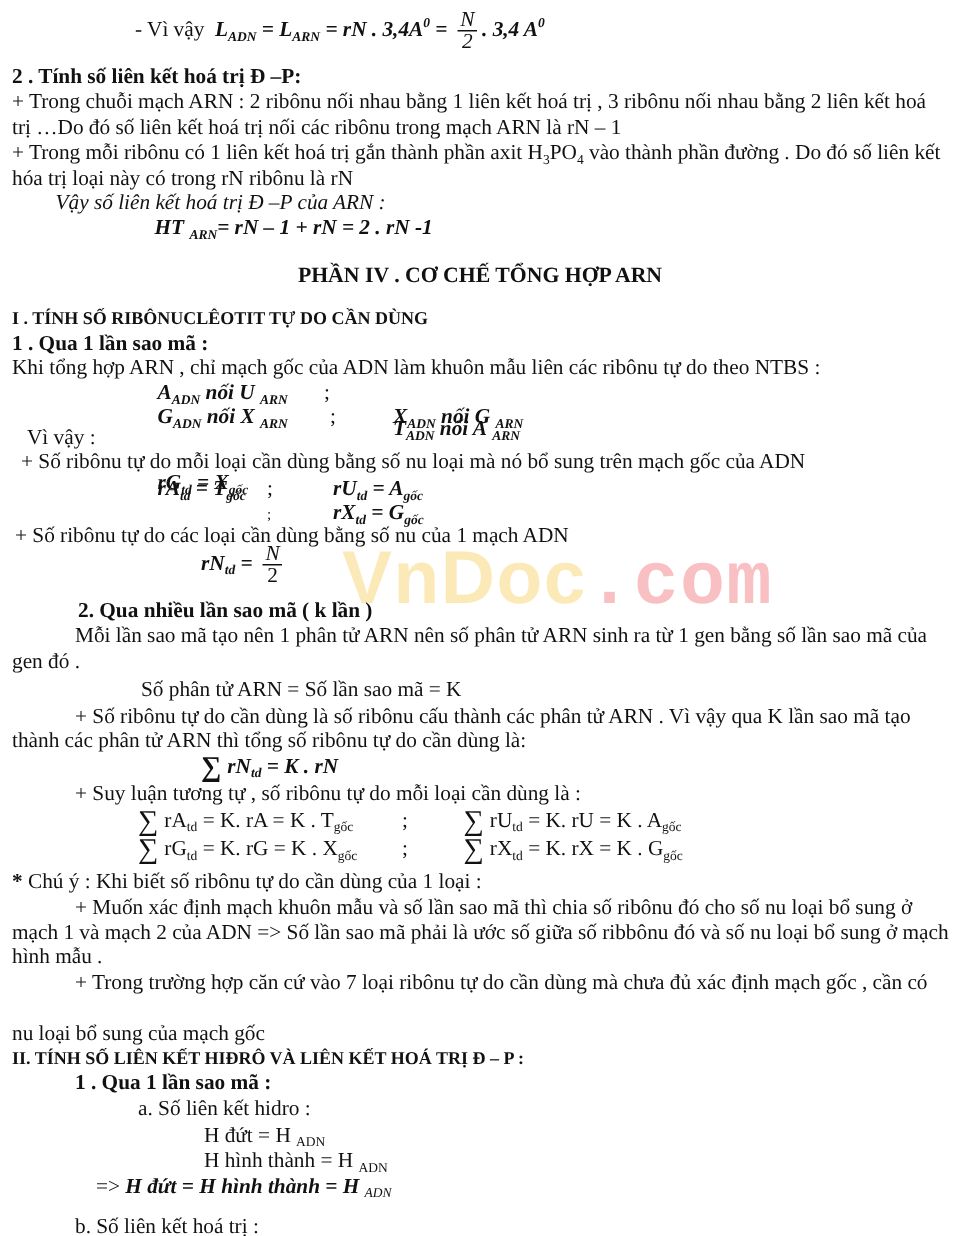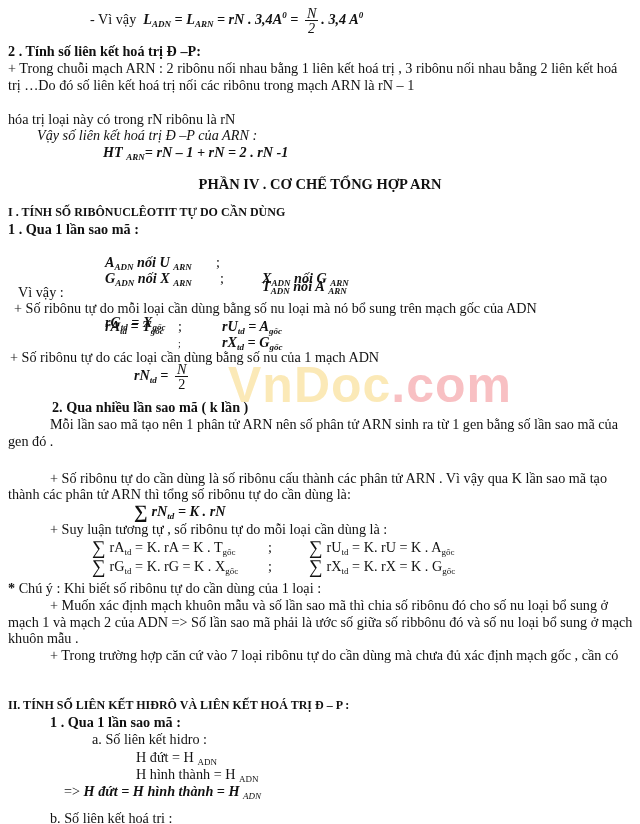--- a/index.html
+++ b/index.html
@@ -75,49 +75,53 @@
       top: 377px;
       font-family: "Liberation Sans", "DejaVu Sans", sans-serif;
       font-weight: bold;
       font-size: 50px;
       letter-spacing: 1px;
       opacity: 0.28;
       pointer-events: none;
       white-space: nowrap;
     }
     .wm-a { color: #f2b200; }
-    .wm-b { color: #e8202a; }
+    .wm-b { color: #e8202a; font-family: Liberation Mono, monospace; }
   </style>
 </head>
 <body>
 
 <div class="page">
 
   <div class="watermark">
     <span class="wm-a">VnDoc</span><span class="wm-b">.com</span>
   </div>
 
   <div class="line ind3" style="top:6px;">
     <span>- Vì vậy</span>&nbsp;
     <span class="bi"><span>L</span><sub>ADN</sub><span> = </span><span>L</span><sub>ARN</sub><span> = rN . 3,4A</span><sup>0</sup><span> = </span></span><span class="frac"><span class="num">N</span><span class="den">2</span></span><span class="bi">. 3,4 A</span><sup class="bi">0</sup>
   </div>
 
   <div class="line b" style="top:43px;">2 . Tính số liên kết hoá trị Đ –P:</div>
   <div class="line" style="top:60px;">+ Trong chuỗi mạch ARN : 2 ribônu nối nhau bằng 1 liên kết hoá trị , 3  ribônu nối nhau bằng 2 liên kết hoá</div>
   <div class="line" style="top:77px;">trị …Do đó số liên kết hoá trị nối các ribônu trong mạch ARN là rN – 1</div>
+  <div class="line" style="top:94px;">
+    <span>+ Trong mỗi ribônu có 1 liên kết hoá trị gắn thành phần axit H</span><sub>3</sub><span>PO</span><sub>4</sub><span> vào thành phần đường . Do đó số liên kết</span>
+  </div>
   <div class="line" style="top:111px;">hóa trị loại này có trong rN ribônu là rN</div>
   <div class="line i" style="left:37px; top:127px;">Vậy số liên kết hoá trị Đ –P của ARN :</div>
   <div class="line bi" style="left:103px; top:144px;">
     <span>HT</span>&nbsp;<sub>ARN</sub><span>= rN – 1 + rN = 2 . rN -1</span>
   </div>
 
   <div class="title-center" style="top:176px;">PHẦN IV . CƠ CHẾ TỔNG HỢP ARN</div>
 
   <div class="line h1" style="top:204px;">I . TÍNH SỐ RIBÔNUCLÊOTIT TỰ DO CẦN DÙNG</div>
   <div class="line b" style="top:221px;">1 . Qua 1 lần  sao mã :</div>
+  <div class="line" style="top:237px;">Khi tổng hợp ARN , chỉ mạch gốc của ADN làm khuôn mẫu liên các ribônu tự do theo NTBS :</div>
 
   <div class="line bi" style="left:105px; top:254px;">
     <span>A</span><sub>ADN</sub><span> nối </span><span>U</span>&nbsp;<sub>ARN</sub>
   </div>
   <div class="col2" style="left:216px; top:254px;">;</div>
   <div class="line bi" style="left:262px; top:254px;margin-top:24px;">
     <span>T</span><sub>ADN</sub><span> nối </span><span>A</span>&nbsp;<sub>ARN</sub>
   </div>
   <div class="line bi" style="left:105px; top:270px;">
     <span>G</span><sub>ADN</sub><span> nối </span><span>X</span>&nbsp;<sub>ARN</sub>
@@ -147,20 +151,21 @@
 
   <div class="line" style="left:10px; top:349px;">+ Số ribônu tự do các loại cần dùng bằng số nu của 1 mạch ADN</div>
 
   <div class="line bi" style="left:134px; top:362px;">
     <span>rN</span><sub>td</sub><span> = </span><span class="frac" style="font-weight:normal;"><span class="num">N</span><span class="den" style="font-style:normal;">2</span></span>
   </div>
 
   <div class="line b" style="top:399px;margin-left:44px;">2. Qua nhiều lần sao mã  ( k lần )</div>
   <div class="line" style="left:50px; top:416px;">Mỗi lần sao mã tạo nên 1 phân tử ARN nên số phân tử ARN sinh ra từ 1 gen bằng số lần sao mã của</div>
   <div class="line" style="top:433px;">gen đó .</div>
+  <div class="line" style="left:94px; top:452px;">Số phân tử ARN  = Số lần sao mã  = K</div>
   <div class="line" style="left:50px; top:470px;">+ Số ribônu tự do cần dùng là số ribônu cấu thành các phân tử ARN . Vì vậy qua K lần sao mã tạo</div>
   <div class="line" style="top:486px;">thành các phân tử ARN  thì tổng số ribônu tự do cần dùng là:</div>
 
   <div class="line bi" style="left:134px; top:503px;">
     <span class="sigma" style="font-style:normal;">∑</span><span>rN</span><sub>td</sub><span> = K . rN</span>
   </div>
 
   <div class="line" style="left:50px; top:521px;">+ Suy luận tương tự , số ribônu tự do mỗi loại cần dùng là :</div>
 
   <div class="line" style="left:92px; top:539px;">
@@ -176,22 +181,23 @@
   <div class="col2" style="left:268px; top:558px;">;</div>
   <div class="line" style="left:309px; top:558px;">
     <span class="sigma">∑</span><span>rX</span><sub>td</sub><span> = K. rX = K . G</span><sub>gốc</sub>
   </div>
 
   <div class="line" style="top:580px;">
     <span class="b">*</span><span> Chú ý : Khi biết số ribônu tự do cần dùng của 1 loại :</span>
   </div>
   <div class="line" style="left:50px; top:597px;">+ Muốn xác định mạch khuôn mẫu và số lần sao mã  thì chia số ribônu đó cho số nu loại bổ sung ở</div>
   <div class="line" style="top:614px;">mạch 1 và mạch 2 của ADN =&gt; Số lần sao mã phải là ước số giữa số ribbônu đó và số nu loại bổ sung ở mạch</div>
-  <div class="line" style="top:630px;">khuôn mẫu .</div>
+  <div class="line" style="top:630px;">hình mẫu .</div>
   <div class="line" style="left:50px; top:647px;">+ Trong trường hợp căn cứ vào 7 loại ribônu tự do cần dùng mà chưa đủ xác định mạch gốc , cần có</div>
+  <div class="line" style="top:681px;">nu loại bổ sung của mạch gốc</div>
 
   <div class="line h1" style="top:697px;">II. TÍNH SỐ LIÊN KẾT HIĐRÔ VÀ LIÊN KẾT HOÁ TRỊ Đ – P :</div>
   <div class="line b" style="left:50px; top:714px;">1 . Qua 1 lần sao mã :</div>
   <div class="line" style="left:92px; top:731px;text-align:center;">a. Số liên kết hidro :</div>
   <div class="line" style="left:136px; top:749px;">
     <span>H đứt  = H</span>&nbsp;<sub>ADN</sub>
   </div>
   <div class="line" style="left:136px; top:766px;">
     <span>H hình  thành = H</span>&nbsp;<sub>ADN</sub>
   </div>

